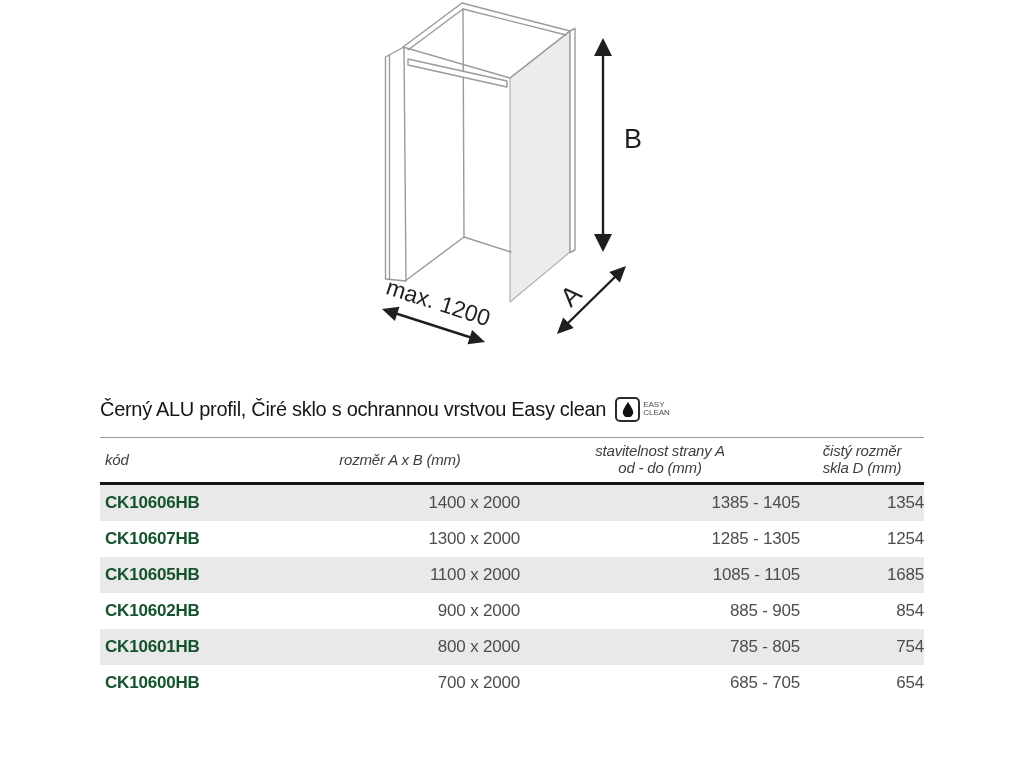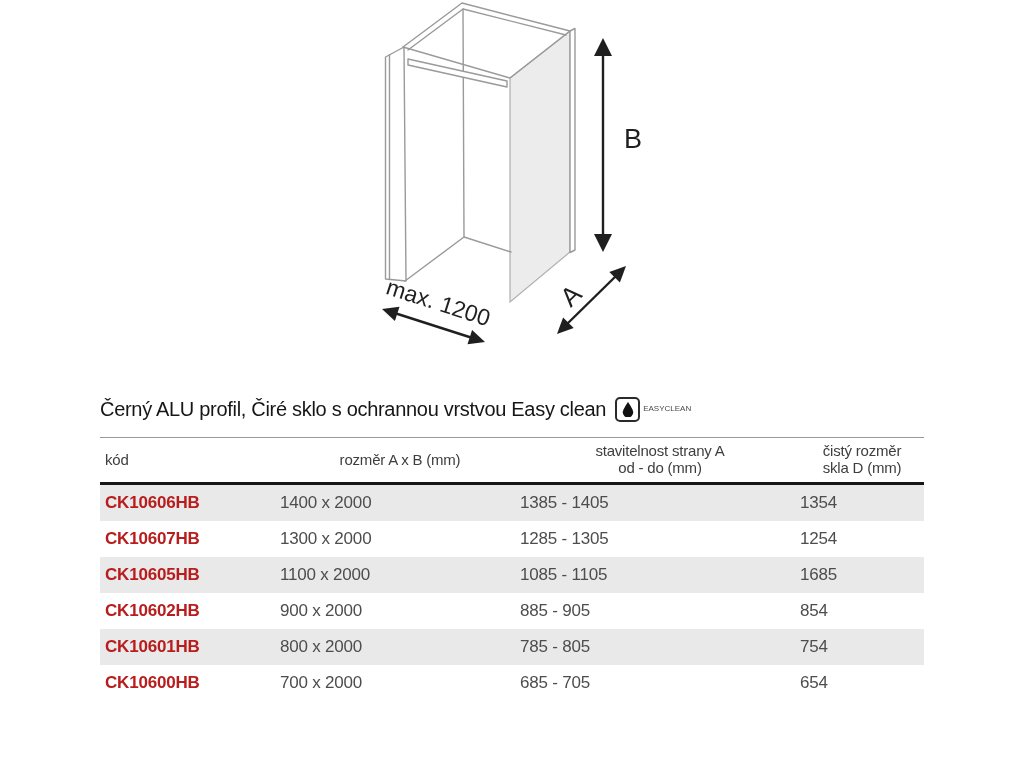--- a/index.html
+++ b/index.html
@@ -18,41 +18,41 @@
   .arr{stroke:var(--arrow,#1f1f1f);stroke-width:2.4;fill:none;}
   .arrhead{fill:var(--arrow,#1f1f1f);stroke:none;}
   .dimtext{fill:#1f1f1f;font-family:"Liberation Sans",sans-serif;}
 
   
   .title-row{position:absolute;left:100px;top:392px;height:34px;display:flex;align-items:center;}
   .page-title{font-size:20px;font-weight:400;color:#161616;letter-spacing:-0.3px;white-space:nowrap;}
   .badge{display:flex;align-items:center;margin-left:9px;}
   .badge-box{width:25px;height:25px;box-sizing:border-box;border:2px solid #2a2a2a;border-radius:5px;
     display:flex;align-items:center;justify-content:center;background:#fff;}
-  .badge-txt{display:flex;flex-direction:row;justify-content:space-between;margin-left:3px;
+  .badge-txt{display:flex;flex-direction:column;justify-content:space-between;margin-left:3px;
     font-size:8px;line-height:8.5px;color:#4a4a4a;letter-spacing:0;}
 
   
   table.spec{position:absolute;left:100px;top:437px;width:824px;border-collapse:collapse;table-layout:fixed;}
   table.spec col.c1{width:180px;}
   table.spec col.c2{width:240px;}
   table.spec col.c3{width:280px;}
   table.spec col.c4{width:124px;}
   table.spec thead th{
     height:44px;vertical-align:middle;font-weight:400;font-size:15px;color:#3e3e3e;
     border-top:1px solid var(--header-rule-light,#999);
     border-bottom:3px solid var(--header-rule-dark,#161616);
-    text-align:center;letter-spacing:-0.2px;line-height:1.12;padding:0;
+    text-align:center;letter-spacing:-0.2px;line-height:1.12;padding:0;font-style:italic;
   }
   table.spec thead th.left{text-align:left;padding-left:5px;}
   table.spec tbody td{
-    height:36px;font-size:17px;color:#4d4d4d;text-align:left;
+    height:36px;font-size:17px;color:#4d4d4d;text-align:right;
     letter-spacing:-0.2px;padding:0;vertical-align:middle;
   }
-  table.spec tbody td.code{text-align:left;padding-left:5px;font-weight:700;color:#b91c1c;}
+  table.spec tbody td.code{text-align:left;padding-left:5px;font-weight:700;color:#14532d;}
   table.spec tbody tr:nth-child(odd){background:var(--row-stripe,#e9e9e9);}
 </style>
 </head>
 <body>
 
 <div class="page">
 
   <div class="diagram-wrap">
     <svg width="360" height="360" viewBox="0 0 360 360">
 

